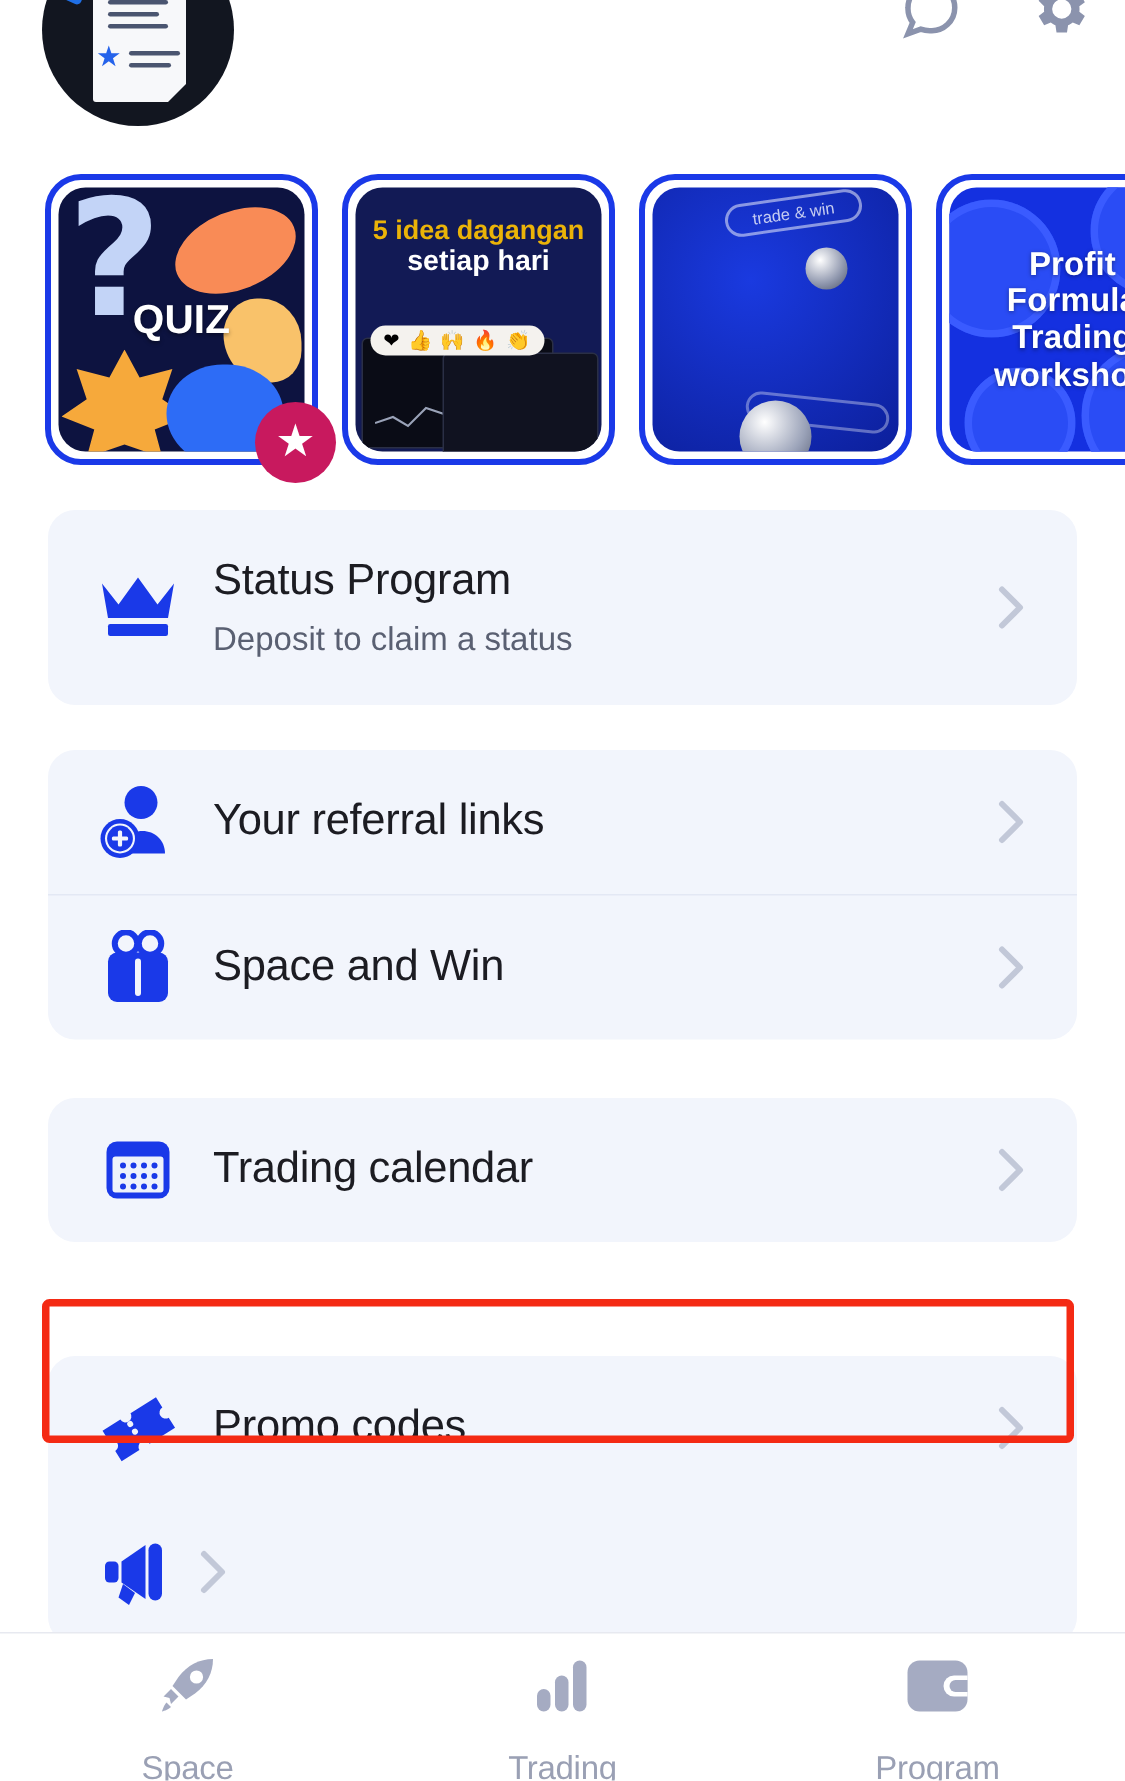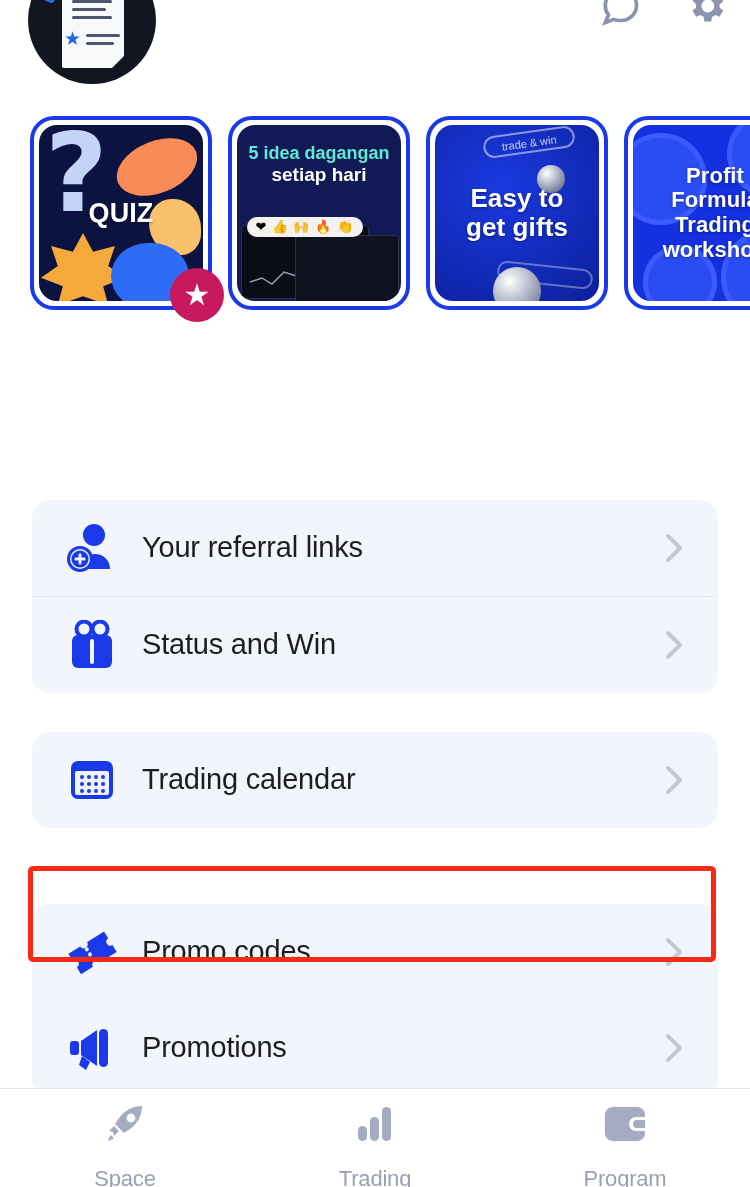--- a/index.html
+++ b/index.html
@@ -89,21 +89,21 @@
   .s1 .story-label { font-size: 27px; }
   .s1 .badge {
     position:absolute; right:-16px; bottom:-16px; width:54px; height:54px;
     border-radius:50%; background:#c8195e; z-index:9;
     display:flex; align-items:center; justify-content:center;
     color:#fff; font-size:30px; line-height:1;
   }
 
   
   .s2 .story-inner { background:#121a55; flex-direction:column; justify-content:flex-start; padding-top:18px; }
-  .s2 .t1 { color:#5eead4; font-size:18px; font-weight:700; text-align:center; line-height:1.15; }
+  .s2 .t1 { color:#eab308; font-size:18px; font-weight:700; text-align:center; line-height:1.15; }
   .s2 .t2 { color:#fff; font-size:19px; font-weight:700; text-align:center; line-height:1.2; }
   .s2 .chart {
     position:absolute; left:4px; bottom:2px; width:128px; height:74px;
     background:#0a0c16; border-radius:4px; border:1px solid #2a2f45;
   }
   .s2 .chart2 {
     position:absolute; right:2px; bottom:-6px; width:104px; height:72px;
     background:#101220; border-radius:4px; border:1px solid #2a2f45;
   }
   .s2 .emoji {
@@ -249,39 +249,56 @@
         <div class="emoji">❤ 👍 🙌 🔥 👏 🧡</div>
       </div>
     </div>
 
     <div class="story s3">
       <div class="story-inner">
         <div class="pill">trade &amp; win</div>
         <div class="pill2"></div>
         <div class="ball"></div>
         <div class="ball2"></div>
-        <div class="story-label" style="white-space:pre-line;">Easy to
-get gifts</div>
       </div>
     </div>
 
     <div class="story s4">
       <div class="story-inner">
         <div class="coin c1"></div>
         <div class="coin c2"></div>
         <div class="coin c3"></div>
         <div class="coin c4"></div>
         <div class="story-label" style="white-space:pre-line;">Profit
 Formula
 Trading
 workshop</div>
       </div>
     </div>
   </div>
 
+  <div class="card card-status">
+    <div class="row tall">
+      <div class="icon-box">
+        <svg width="54" height="46" viewBox="0 0 54 46" fill="currentColor">
+          <path d="M3 7 L14 21 L27 3 L40 21 L51 7 L47 30 L7 30 Z"></path>
+          <rect x="7" y="34" width="40" height="8" rx="1.5"></rect>
+        </svg>
+      </div>
+      <div class="texts">
+        <div class="title">Status Program</div>
+        <div class="subtitle">Deposit to claim a status</div>
+      </div>
+      <div class="chev">
+        <svg width="24" height="40" viewBox="0 0 24 40" fill="none" stroke="currentColor" stroke-width="4" stroke-linecap="round" stroke-linejoin="round">
+          <polyline points="6,8 18,20 6,32"></polyline>
+        </svg>
+      </div>
+    </div>
+  </div>
 
   <div class="card card-referral">
     <div class="row">
       <div class="icon-box">
         <svg width="52" height="50" viewBox="0 0 52 50" fill="currentColor">
           <circle cx="28" cy="12" r="11"></circle>
           <path d="M14 46c0-9 7-15 15-15s15 6 15 15z"></path>
           <circle cx="14" cy="36" r="13" fill="currentColor"></circle>
           <circle cx="14" cy="36" r="10" fill="#f2f5fc"></circle>
           <circle cx="14" cy="36" r="8.6" fill="currentColor"></circle>
@@ -302,21 +319,21 @@
     <div class="row">
       <div class="icon-box">
         <svg width="48" height="50" viewBox="0 0 48 50" fill="currentColor">
           <circle cx="16" cy="9" r="7.5" fill="none" stroke="currentColor" stroke-width="4"></circle>
           <circle cx="32" cy="9" r="7.5" fill="none" stroke="currentColor" stroke-width="4"></circle>
           <rect x="4" y="15" width="40" height="33" rx="6"></rect>
           <rect x="22" y="19" width="4" height="25" rx="2" fill="#f2f5fc"></rect>
         </svg>
       </div>
       <div class="texts">
-        <div class="title">Status and Win</div>
+        <div class="title">Space and Win</div>
       </div>
       <div class="chev">
         <svg width="24" height="40" viewBox="0 0 24 40" fill="none" stroke="currentColor" stroke-width="4" stroke-linecap="round" stroke-linejoin="round">
           <polyline points="6,8 18,20 6,32"></polyline>
         </svg>
       </div>
     </div>
   </div>
 
   <div class="card card-calendar">
@@ -377,23 +394,20 @@
     </div>
     <div class="row">
       <div class="icon-box">
         <svg width="50" height="46" viewBox="0 0 50 46" fill="currentColor">
           <path d="M30 5 L14 16 L14 30 L30 41 Z"></path>
           <rect x="32" y="4" width="9" height="38" rx="4.5"></rect>
           <rect x="3" y="16" width="9" height="14" rx="3"></rect>
           <path d="M15 31 L23 37 L19 45 L12 40 Z"></path>
         </svg>
       </div>
-      <div class="texts">
-        <div class="title">Promotions</div>
-      </div>
       <div class="chev">
         <svg width="24" height="40" viewBox="0 0 24 40" fill="none" stroke="currentColor" stroke-width="4" stroke-linecap="round" stroke-linejoin="round">
           <polyline points="6,8 18,20 6,32"></polyline>
         </svg>
       </div>
     </div>
   </div>
 
   <div class="highlight"></div>
 

